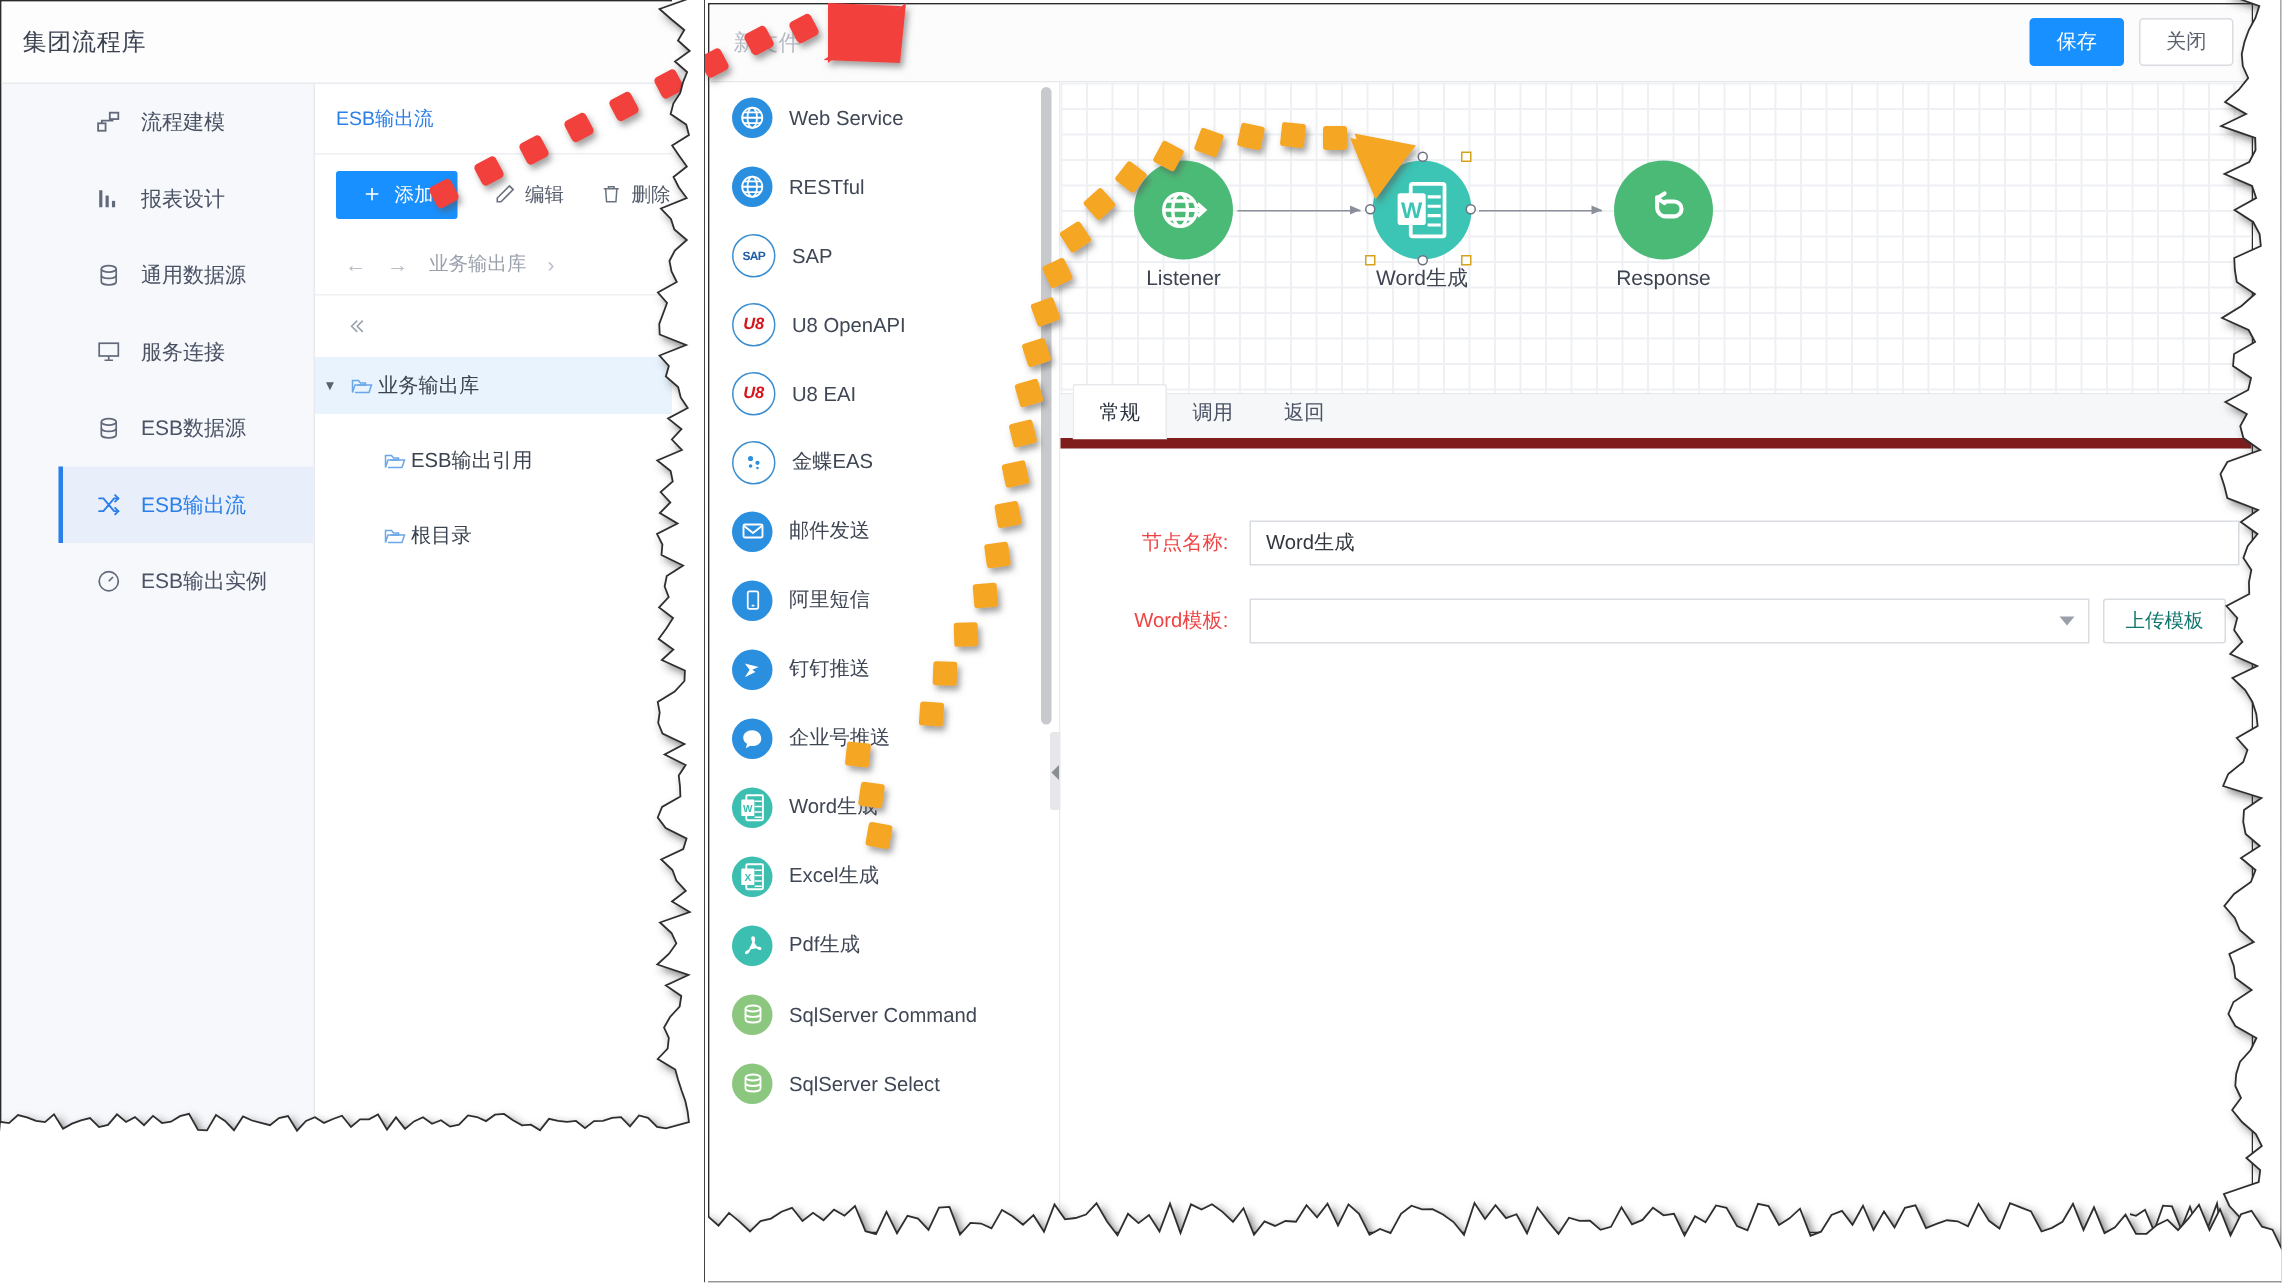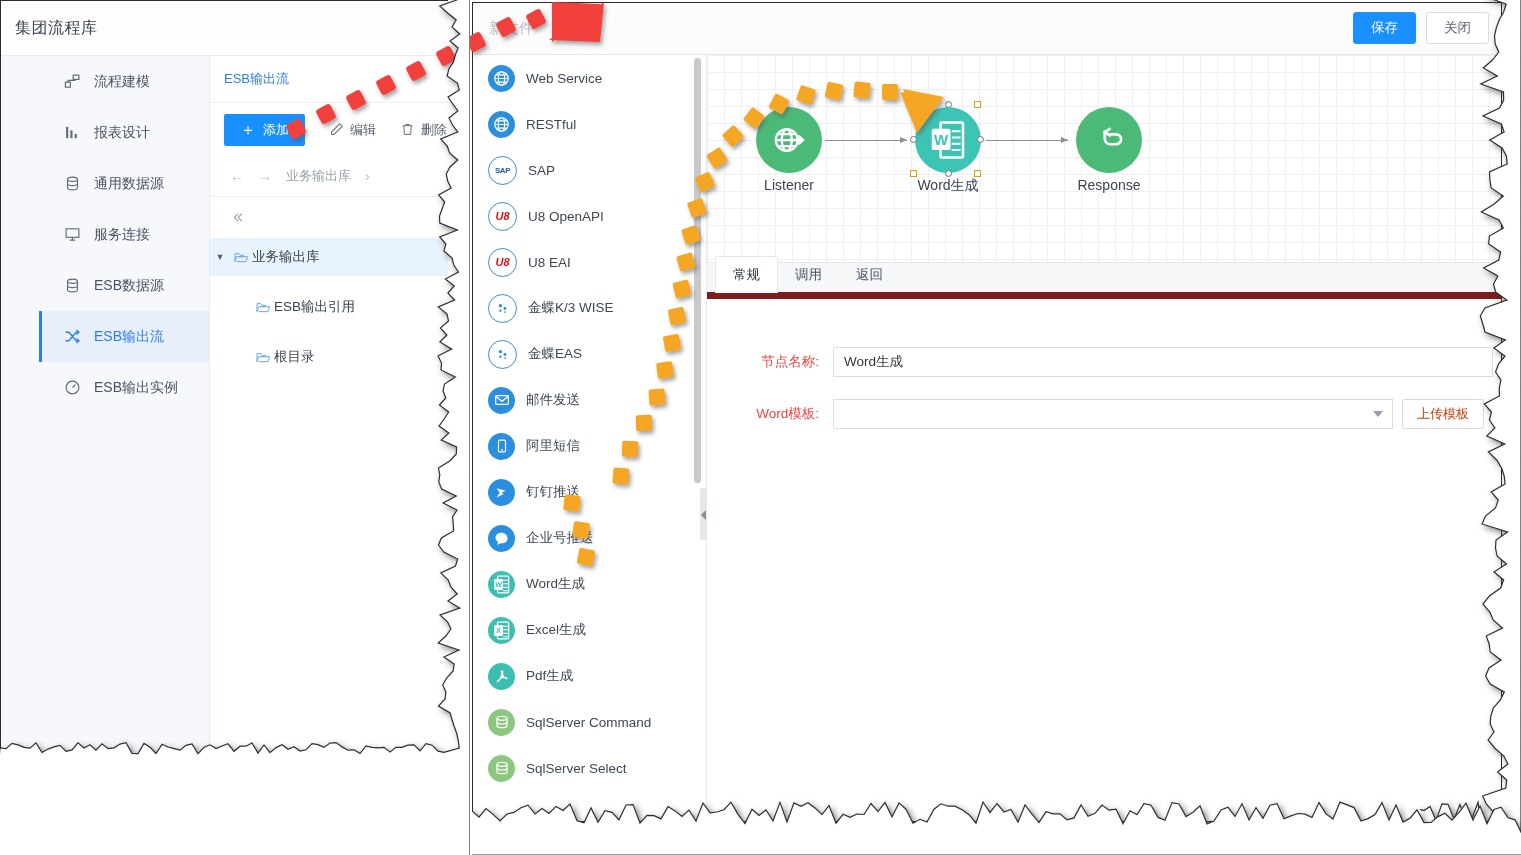--- a/index.html
+++ b/index.html
@@ -100,21 +100,21 @@
   .tabbar{height:36px;background:#f6f7f9;border-bottom:7px solid #7f1d1d;display:flex;align-items:flex-end;padding-left:8px;box-sizing:border-box;}
   .tab{height:35px;line-height:35px;padding:0 17px;font-size:13.5px;color:#4a5263;cursor:pointer;}
   .tab.active{background:#fff;color:#2c3340;border:1px solid #e6e8ec;border-bottom:1px solid #fff;margin-bottom:-1px;border-radius:2px 2px 0 0;}
   .formrow{display:flex;align-items:center;margin-top:22px;}
   .flabel{width:112px;text-align:right;font-size:13.5px;color:#ef4444;padding-right:14px;}
   .finput{height:30px;border:1px solid #d9dce1;box-sizing:border-box;background:#fff;font-size:13.5px;color:#33383f;
           padding:0 10px;line-height:28px;font-family:inherit;}
   .fselect{height:30px;border:1px solid #d9dce1;box-sizing:border-box;background:#fff;position:relative;cursor:pointer;}
   .fselect .car{position:absolute;right:9px;top:11px;border-left:5px solid transparent;border-right:5px solid transparent;
                 border-top:6px solid #9aa0aa;}
-  .b-upload{height:30px;border:1px solid #d9dce1;background:#fff;color:#c2410c;font-size:13px;padding:0 14px;
+  .b-upload{height:30px;border:1px solid #d9dce1;background:#fff;color:#0f766e;font-size:13px;padding:0 14px;
             margin-left:9px;cursor:pointer;font-family:inherit;border-radius:2px;}
 
   
   .ann{position:absolute;pointer-events:none;}
   svg.ann{overflow:visible;}
   
   .tear{position:absolute;pointer-events:none;}
 </style>
 </head>
 <body>
@@ -318,31 +318,20 @@
           <span class="pal-ico" style="border:1.6px solid #3a8ed0;background:#fff;">
             <span style="font-size:11px;font-weight:bold;color:#d4161c;font-style:italic;">U8</span>
           </span>
           <span class="pal-label">U8 OpenAPI</span>
         </div>
         <div class="pal-item">
           <span class="pal-ico" style="border:1.6px solid #3a8ed0;background:#fff;">
             <span style="font-size:11px;font-weight:bold;color:#d4161c;font-style:italic;">U8</span>
           </span>
           <span class="pal-label">U8 EAI</span>
-        </div>
-        <div class="pal-item">
-          <span class="pal-ico" style="border:1.6px solid #3a8ed0;background:#fff;">
-            <svg width="17" height="17" viewBox="0 0 24 24" fill="#2b8fe0">
-              <circle cx="9" cy="8" r="2.4"></circle>
-              <circle cx="15.5" cy="12" r="2"></circle>
-              <circle cx="9" cy="15" r="1.7"></circle>
-              <circle cx="15.5" cy="17" r="1.2"></circle>
-            </svg>
-          </span>
-          <span class="pal-label">金蝶K/3 WISE</span>
         </div>
         <div class="pal-item">
           <span class="pal-ico" style="border:1.6px solid #3a8ed0;background:#fff;">
             <svg width="17" height="17" viewBox="0 0 24 24" fill="#2b8fe0">
               <circle cx="9" cy="8" r="2.4"></circle>
               <circle cx="15.5" cy="12" r="2"></circle>
               <circle cx="9" cy="15" r="1.7"></circle>
               <circle cx="15.5" cy="17" r="1.2"></circle>
             </svg>
           </span>

